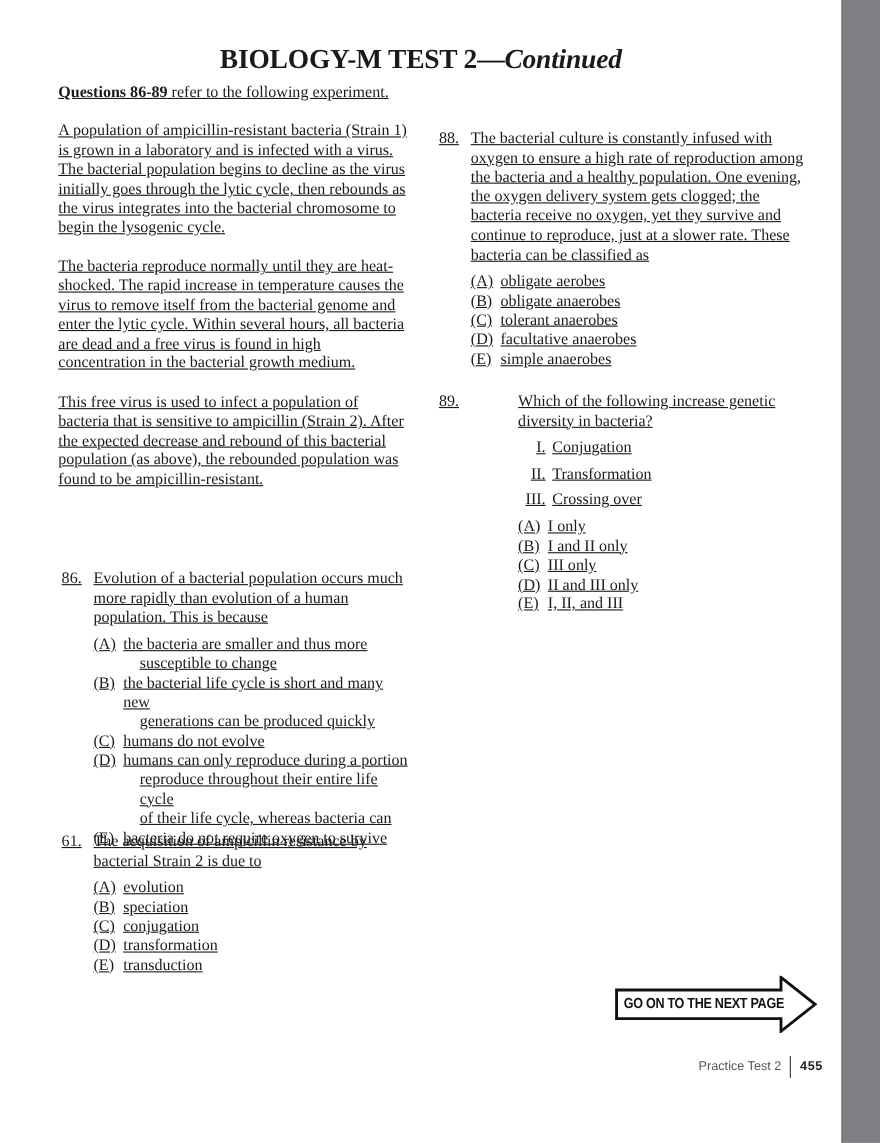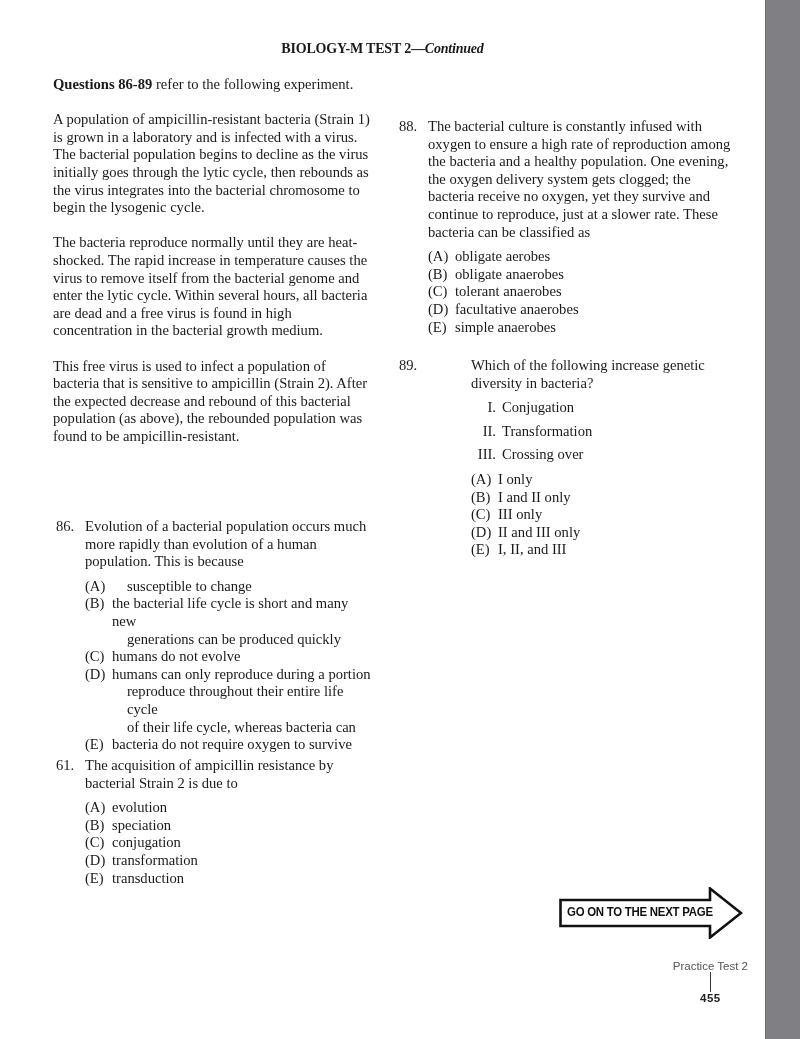--- a/index.html
+++ b/index.html
@@ -1,24 +1,24 @@
 <!DOCTYPE html>
 <html><head>
 <meta charset="utf-8">
 <style>
   * { margin: 0; padding: 0; box-sizing: border-box; }
   html, body { width: 800px; height: 1039px; background: #ffffff; overflow: hidden; }
   body { position: relative; font-family: "Liberation Serif", "DejaVu Serif", serif; color: #1a1a1a; }
 
   .side-bar { position: absolute; left: 765px; top: 0; width: 35px; height: 1039px; background: #808084; border-left: 1px solid #6e6e72; }
 
-  .page-title { position: absolute; left: 0; width: 765px; top: 41px; text-align: center; font-size: 14px; font-weight: bold; letter-spacing: -0.2px; }
+  .page-title { position: absolute; left: 0; width: 765px; top: 41px; text-align: center; font-size: 25px; font-weight: bold; letter-spacing: -0.2px; }
   .page-title .cont { font-style: italic; }
 
-  .col { position: absolute; font-size: 14.6px; line-height: 17.6px; }
+  .col { position: absolute; font-size: 14.6px; line-height: 17.6px; text-decoration: underline; }
   .col-left { left: 53px; top: 76px; width: 320px; }
 
   .para { margin-bottom: 17.6px; }
   .para b { font-weight: bold; }
 
   .question { display: flex; margin-top: 42px; }
   .qnum { width: 29px; flex: none; }
   .qbody { flex: 1; }
   .stem { margin-bottom: 7px; }
 
@@ -33,21 +33,21 @@
 
   .q86 { position: absolute; left: 56px; top: 476px; width: 320px; }
   .q87 { position: absolute; left: 56px; top: 715px; width: 320px; }
   .q88 { position: absolute; left: 399px; top: 76px; width: 340px; }
   .q89 { position: absolute; left: 399px; top: 315px; width: 340px; gap: 43px; }
 
   .next-arrow { position: absolute; left: 559px; top: 887px; width: 184px; height: 52px; text-align: center; }
   .next-arrow svg { position: absolute; left: 0; top: 0; }
   .next-arrow .arrow-label { position: absolute; left: 8px; top: 17px; font-family: "Liberation Sans", "DejaVu Sans", sans-serif; font-weight: bold; font-size: 13.3px; letter-spacing: -0.3px; color: #111; transform: scaleX(0.86); transform-origin: left center; white-space: nowrap; }
 
-  .footer { position: absolute; right: 52px; top: 960px; display: flex; align-items: center; font-family: "Liberation Sans", "DejaVu Sans", sans-serif; font-size: 11.5px; color: #555; flex-direction: column; }
+  .footer { position: absolute; right: 52px; top: 960px; display: flex; align-items: center; font-family: "Liberation Sans", "DejaVu Sans", sans-serif; font-size: 11.5px; color: #555; }
   .footer .sep { display: inline-block; width: 1px; height: 20px; background: #333; margin: 0 8px; }
   .footer .pg { font-weight: bold; color: #222; letter-spacing: 0.5px; }
 </style>
 </head>
 <body>
 
 <div class="side-bar"></div>
 
 <h1 class="page-title"><span>BIOLOGY-M TEST 2</span><span>—</span><span class="cont">Continued</span></h1>
 
@@ -57,21 +57,21 @@
   <p class="para">The bacteria reproduce normally until they are heat-shocked.  The rapid increase in temperature causes the virus to remove itself from the bacterial genome and enter the lytic cycle.  Within several hours, all bacteria are dead and a free virus is found in high concentration in the bacterial growth medium.</p>
   <p class="para">This free virus is used to infect a population of bacteria that is sensitive to ampicillin (Strain 2).  After the expected decrease and rebound of this bacterial population (as above), the rebounded population was found to be ampicillin-resistant.</p>
 </div>
 
 <div class="col q86 question">
   <div class="qnum">86.</div>
   <div class="qbody">
     <div class="stem">Evolution of a bacterial population occurs much more rapidly than evolution of a human population. This is because</div>
     <div class="choice">
         <span class="lbl">(A)</span>
-        <span class="txt"><span class="cont-line">susceptible to change</span></span>
+        <span class="txt"><span>the bacteria are smaller and thus more</span><span class="cont-line">susceptible to change</span></span>
       </div>
     <div class="choice">
         <span class="lbl">(B)</span>
         <span class="txt"><span>the bacterial life cycle is short and many new</span><span class="cont-line">generations can be produced quickly</span></span>
       </div>
     <div class="choice">
         <span class="lbl">(C)</span>
         <span class="txt"><span>humans do not evolve</span></span>
       </div>
     <div class="choice">

